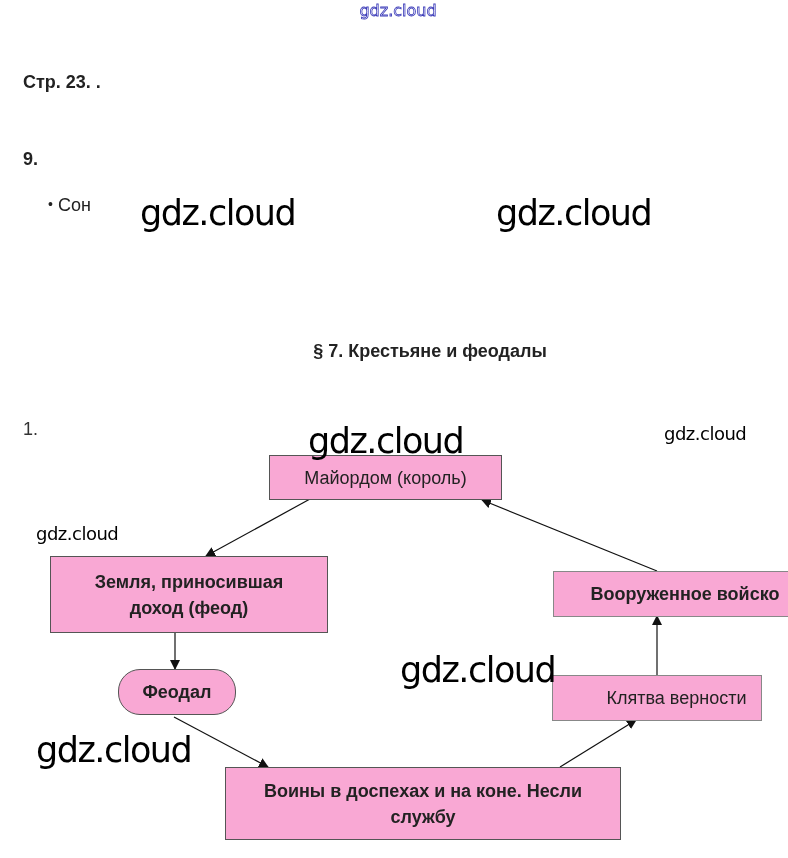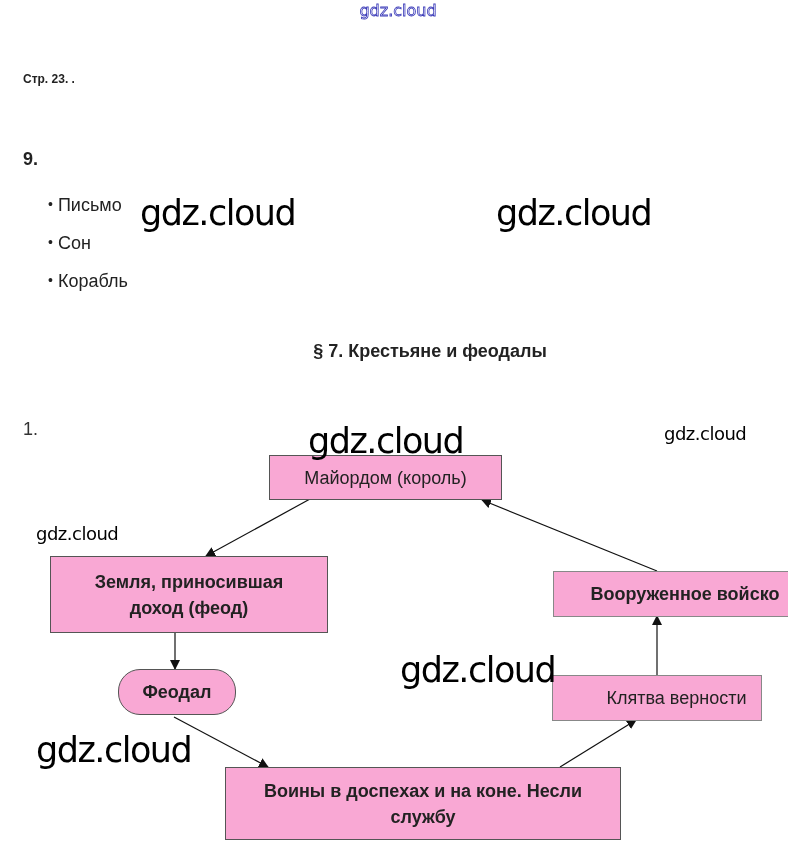--- a/index.html
+++ b/index.html
@@ -13,21 +13,21 @@
       font-family: "DejaVu Sans", sans-serif; font-size: 16px;
       color: #ffffff; -webkit-text-stroke: 0.8px #3a3ab8; letter-spacing: 0px;
       line-height: 22px; margin-left: 4px;
     }
     .wm {
       font-family: "DejaVu Sans", sans-serif; color: #000; white-space: nowrap;
       letter-spacing: -1.5px;
     }
     .wm-big { font-size: 35px; line-height: 40px; }
     .wm-small { font-size: 18px; line-height: 22px; letter-spacing: -0.5px; }
-    .page-ref { left: 23px; top: 72px; font-size: 12px; font-weight: bold; color: #222; }
+    .page-ref { left: 23px; top: 72px; font-size: 18px; font-weight: bold; color: #222; }
     .task-num { left: 23px; top: 149px; font-size: 18px; font-weight: bold; color: #222; }
     .task-num-1 { left: 23px; top: 419px; font-size: 18px; color: #333; }
     .bullet-list { left: 48px; top: 186px; margin: 0; padding: 0; list-style: none; }
     .bullet-list li { font-size: 18px; line-height: 38px; height: 38px; color: #222; }
     .bullet-list li .dot { font-size: 14px; margin-right: 5px; position: relative; top: -2px; }
     .section-title {
       left: 0; width: 788px; top: 341px; text-align: center; font-size: 18px; font-weight: bold; color: #222;
       margin-left: 36px;
     }
     .box {
@@ -41,23 +41,21 @@
   </style>
 </head>
 <body>
 
 <div class="abs wm-top">gdz.cloud</div>
 
 <div class="abs page-ref">Стр. 23. .</div>
 
 <div class="abs task-num">9.</div>
 <ul class="abs bullet-list">
-  <li><span class="dot">•</span><span>Письмо</span></li>
   <li><span class="dot">•</span><span>Сон</span></li>
-  <li><span class="dot">•</span><span>Корабль</span></li>
 </ul>
 
 <div class="abs section-title">§ 7. Крестьяне и феодалы</div>
 
 <div class="abs task-num-1">1.</div>
 
 <svg class="arrows" width="788" height="858">
   <defs>
     <marker id="ah" markerWidth="10" markerHeight="10" refX="9" refY="5" orient="auto" markerUnits="userSpaceOnUse">
       <path d="M0,0 L10,5 L0,10 z" fill="#111"></path>

